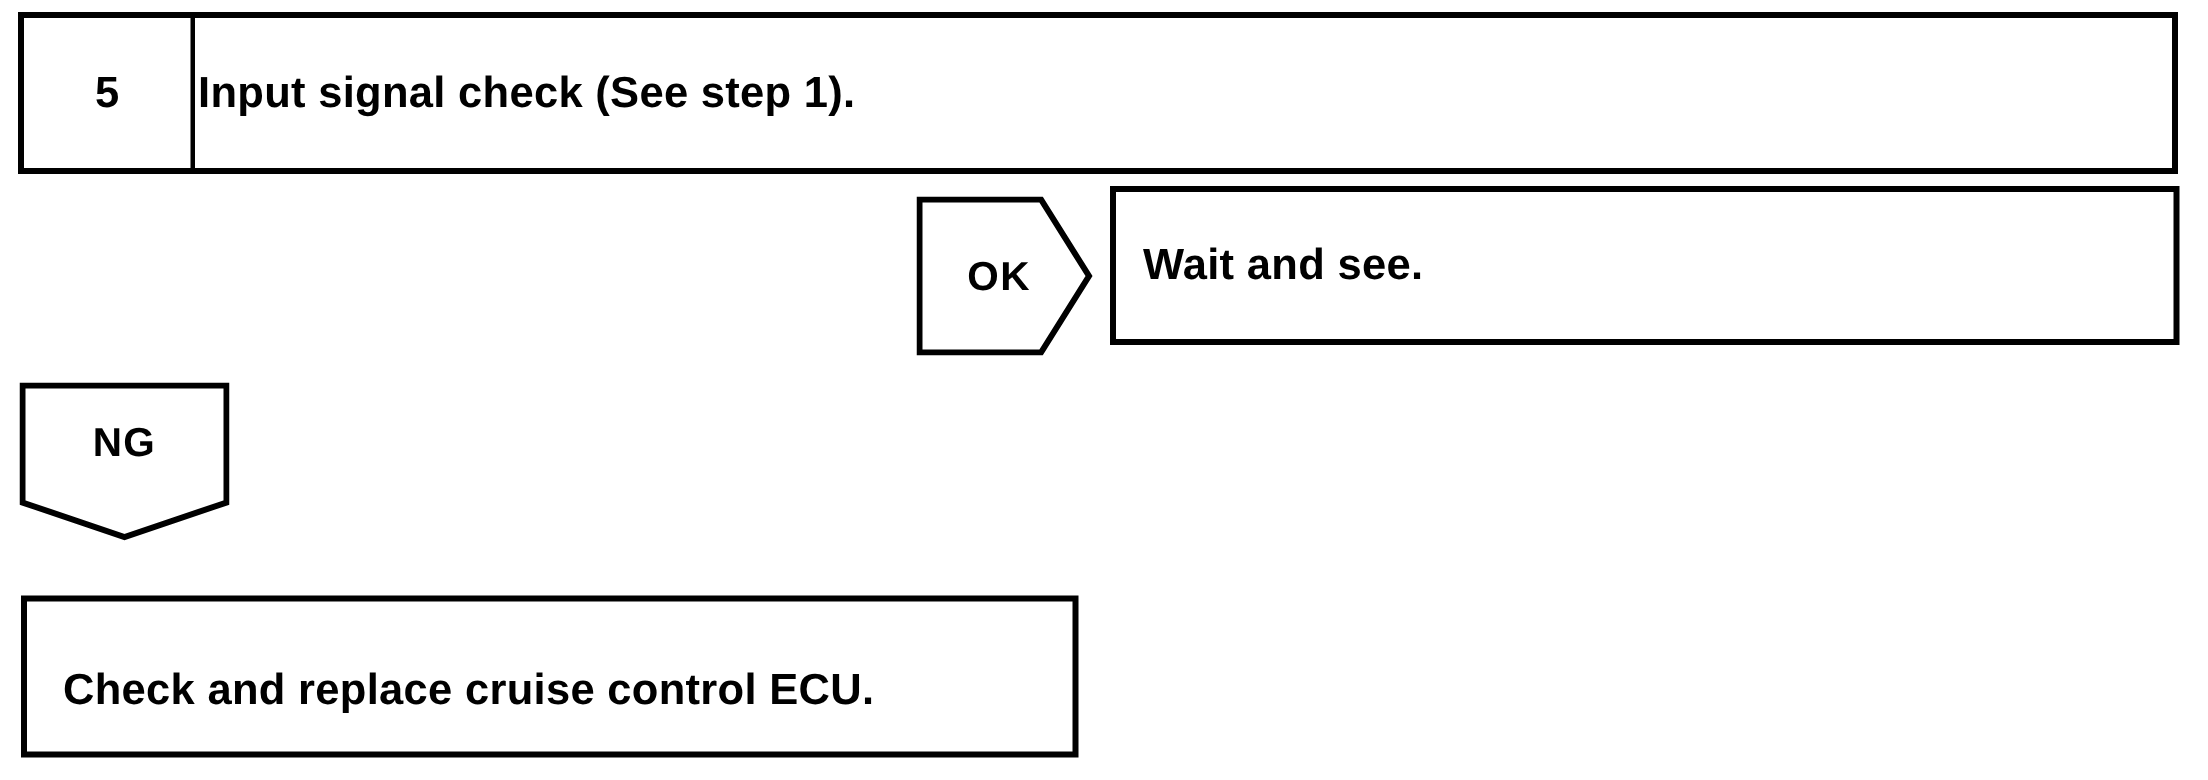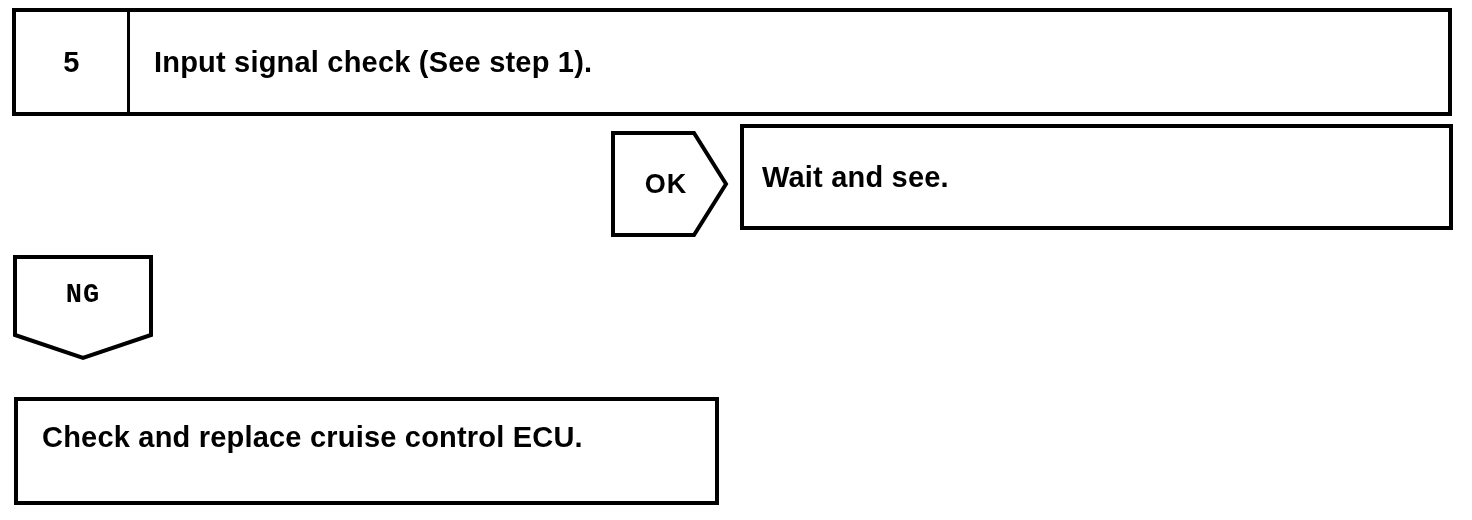--- a/index.html
+++ b/index.html
@@ -40,52 +40,51 @@
     width: 114px;
     height: 100%;
     border-right: 3px solid #000000;
     display: flex;
     align-items: center;
     justify-content: center;
     font-size: 29px;
   }
   .step-title-cell {
     flex: 1;
-    padding-left: 24px;
+    padding-left: 2px;
   }
   .wait-box {
     left: 740px;
     top: 124px;
     width: 713px;
     height: 106px;
     padding-left: 18px;
   }
   .result-box {
     left: 14px;
     top: 397px;
     width: 705px;
     height: 108px;
-    align-items: flex-start;
+    align-items: center;
     padding: 18px 10px 0 24px;
   }
   .connector {
     position: absolute;
   }
   .ok-connector {
     left: 611px;
     top: 131px;
     width: 118px;
     height: 106px;
   }
   .ng-connector {
     left: 13px;
     top: 255px;
     width: 140px;
     height: 106px;
-    font-family: Liberation Mono, monospace;
   }
   .connector svg {
     position: absolute;
     left: 0;
     top: 0;
     display: block;
   }
   .connector-label {
     position: absolute;
     display: flex;

